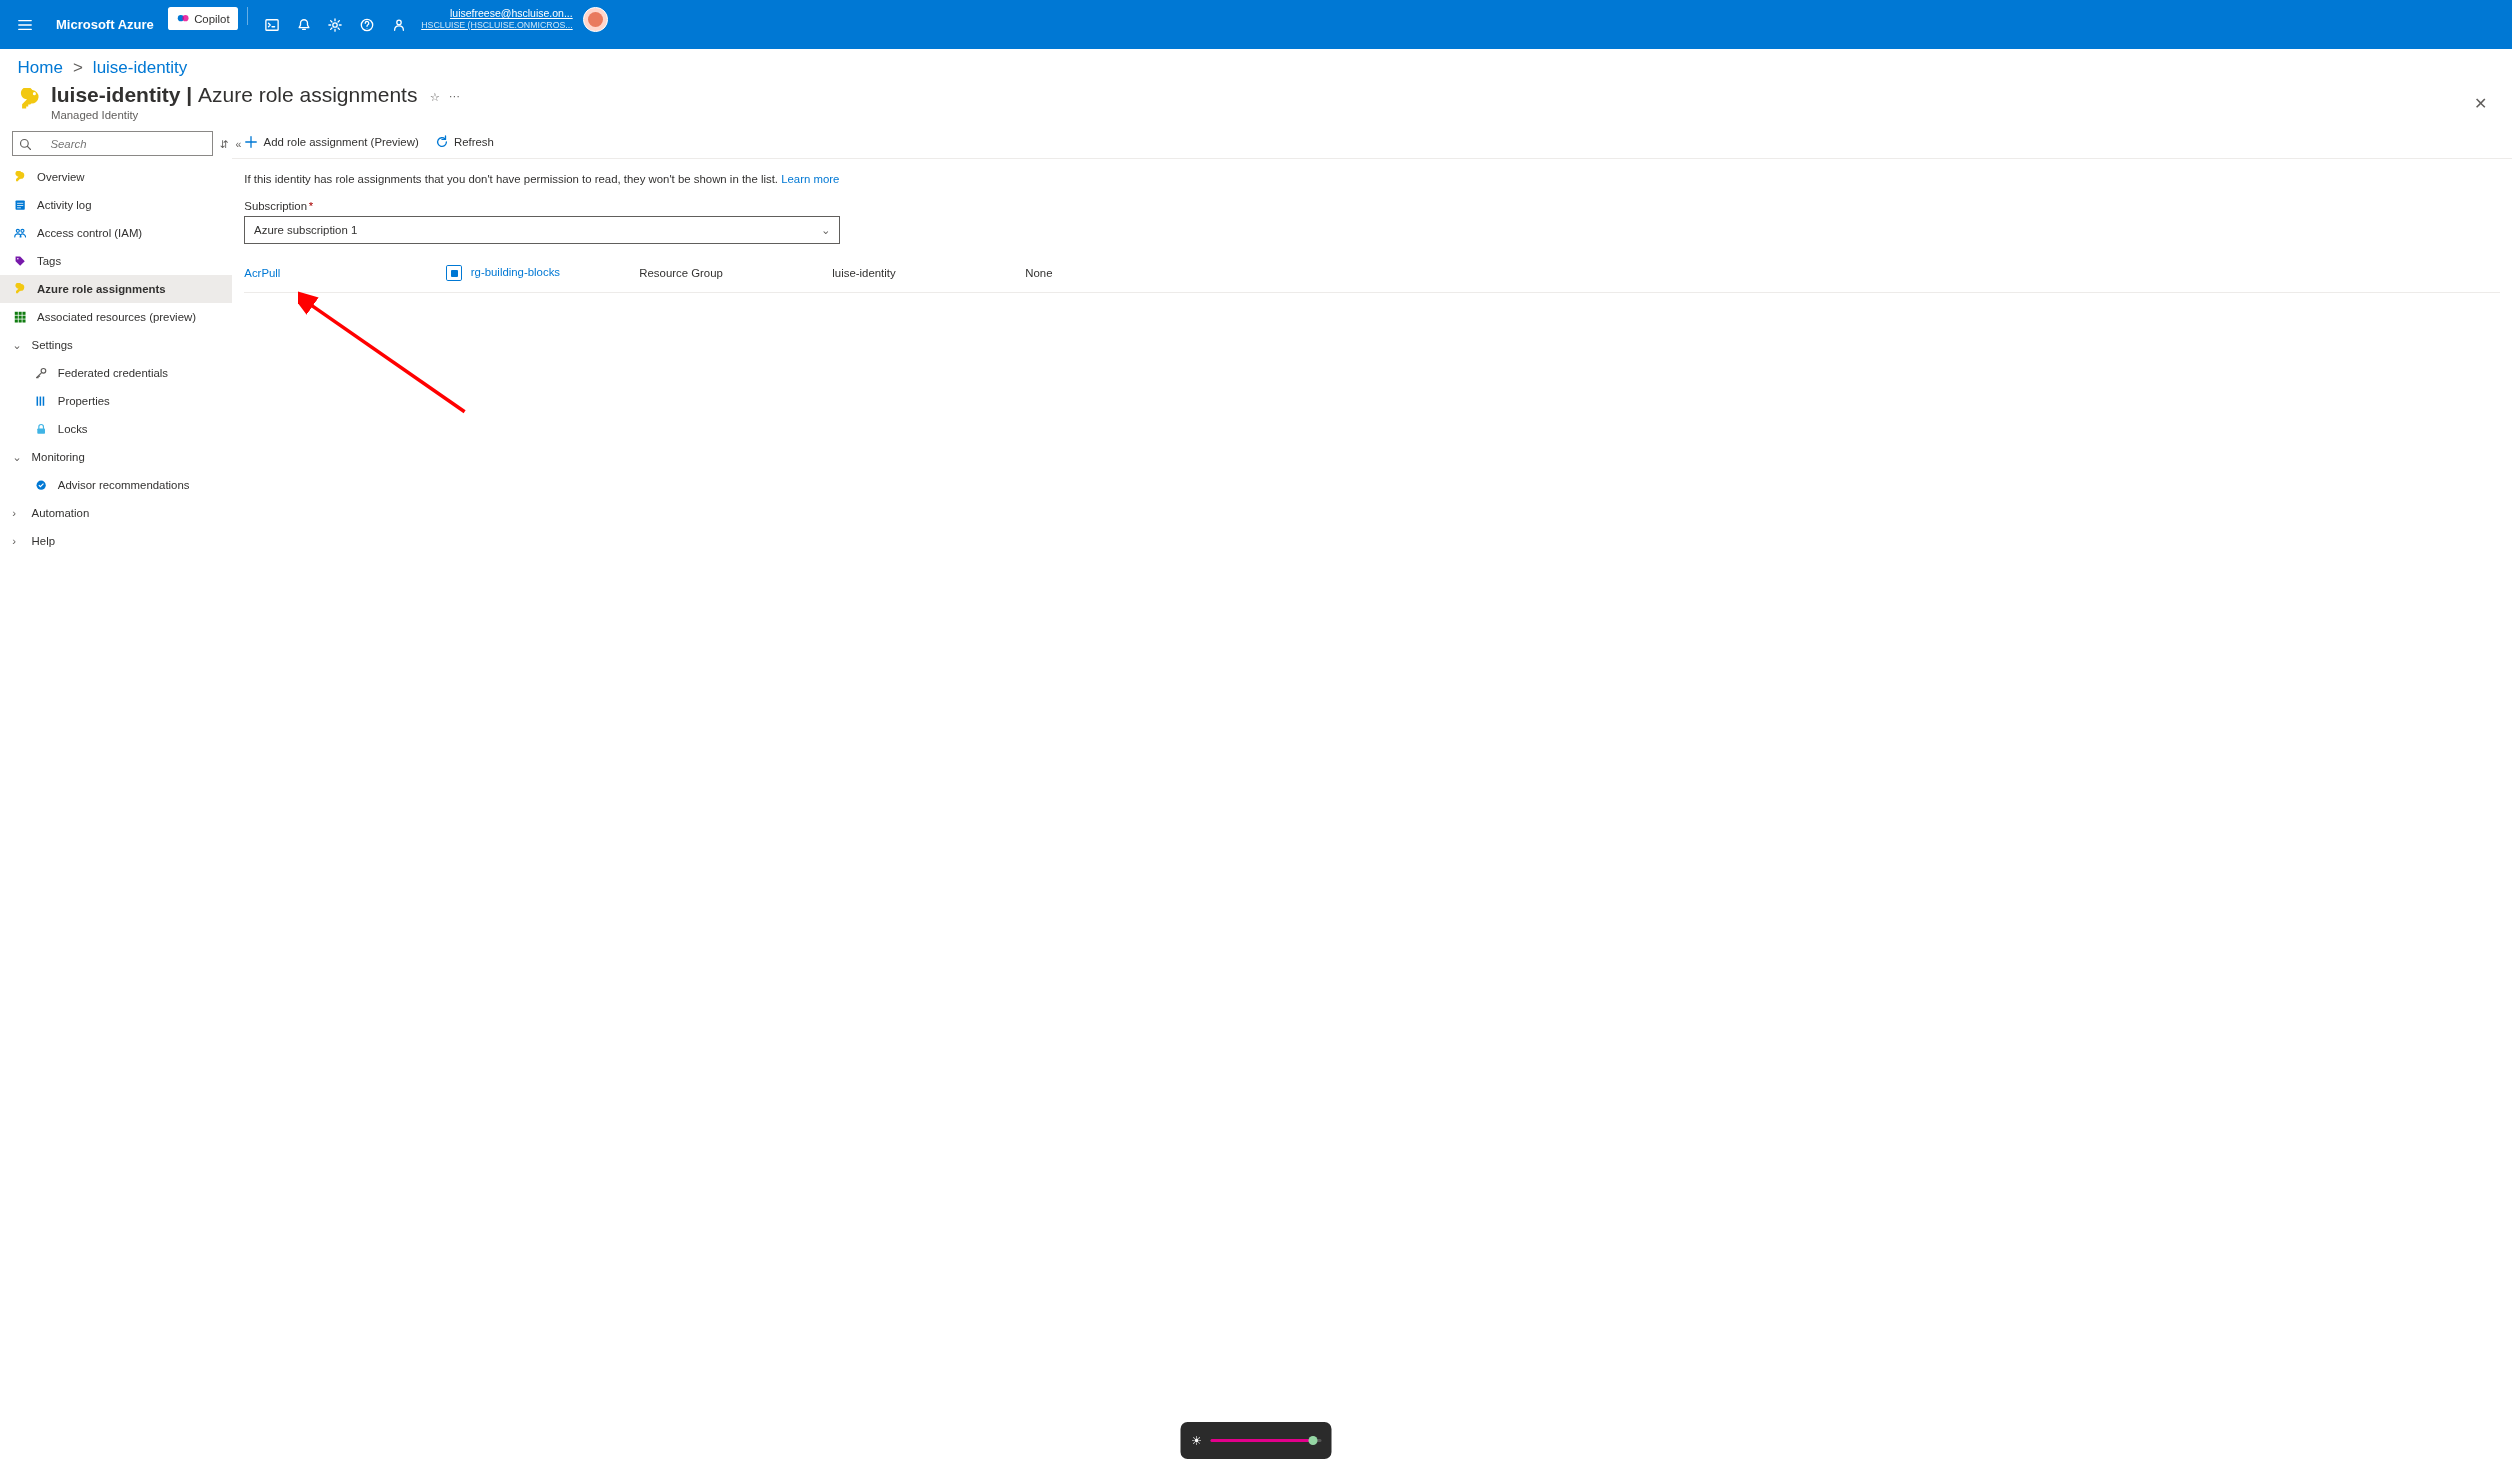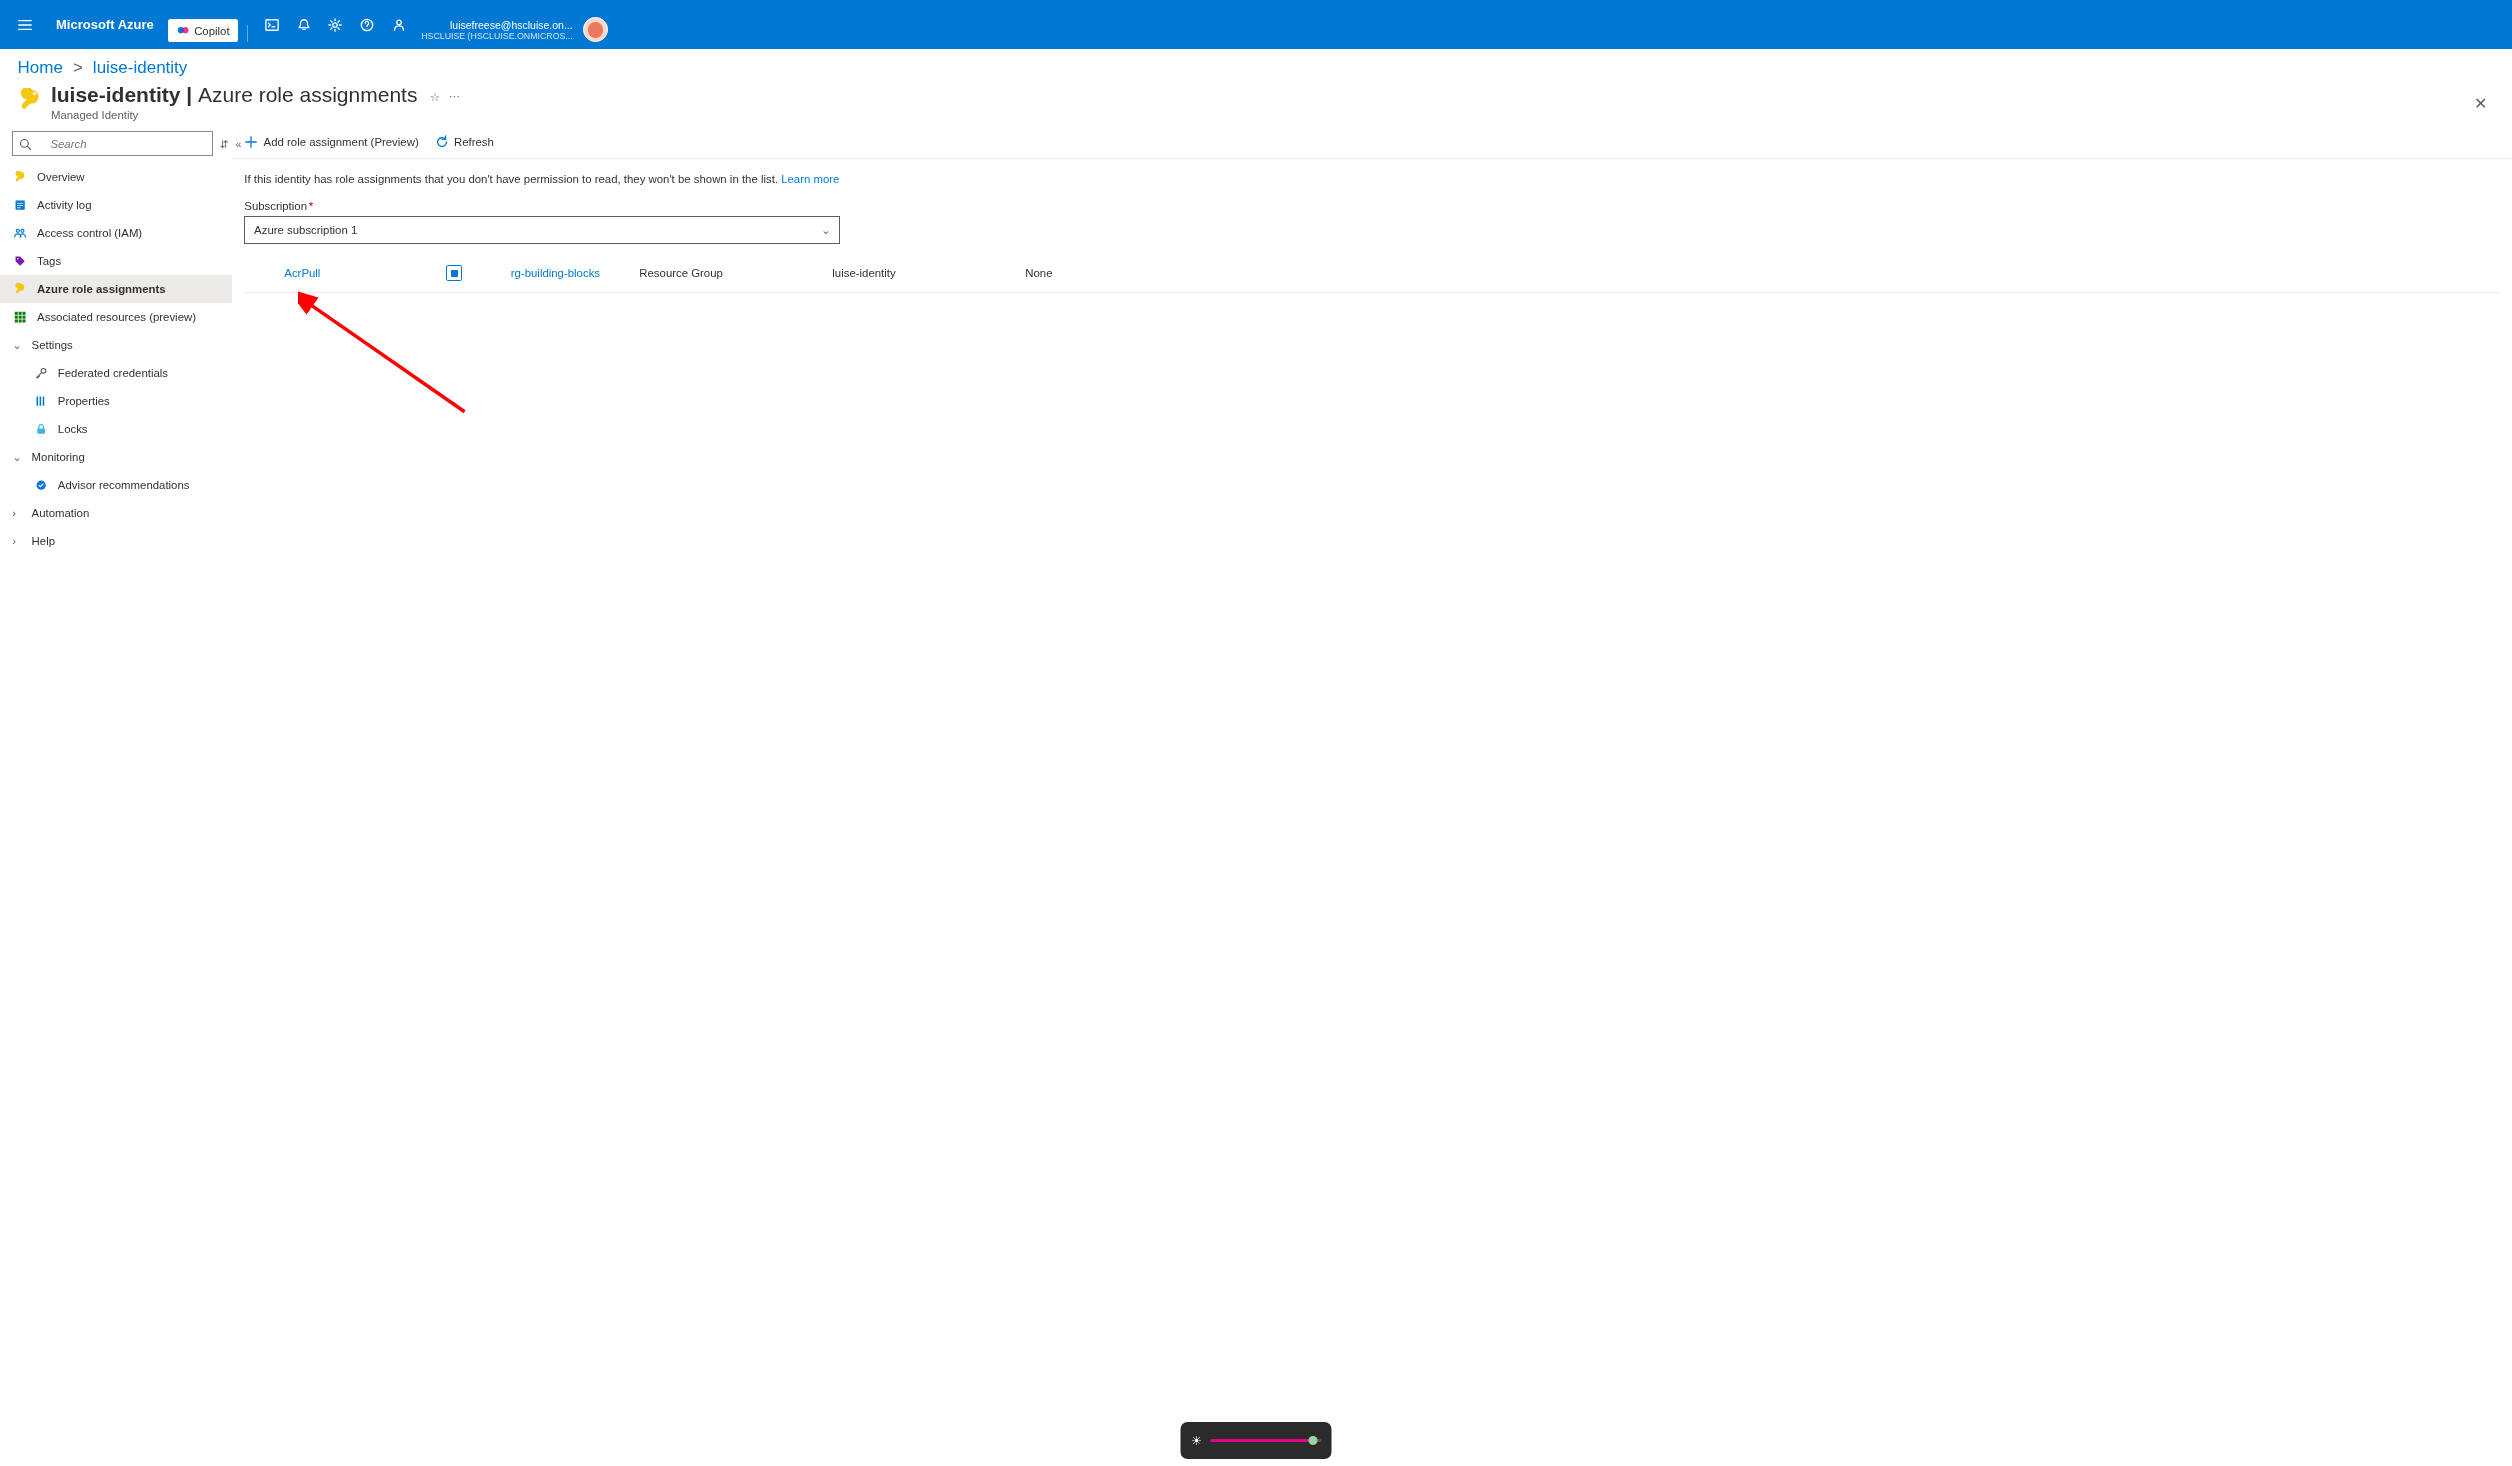--- a/index.html
+++ b/index.html
@@ -6,21 +6,21 @@
 body { font-family: "Segoe UI", Tahoma, sans-serif; font-size: 11.4px; color: #323130; background: #fff; overflow: hidden; }
 
 
 .topbar { height: 49px; background: #0078d4; display: flex; align-items: center; padding: 0 7px; color: #fff; }
 .hamburger { width: 35px; display: flex; align-items:center; justify-content:center; cursor:pointer; font-size:16px; }
 .brand { font-weight:600; font-size:13px; padding: 0 14px; cursor:pointer; }
 .search-wrap { flex:1; display:flex; justify-content:center; }
 .search-box { width: 456px; max-width: 60%; height: 24.6px; background:#b3d6f2; border-radius:2.6px; display:flex; align-items:center; padding:0 8.8px; color:#1b1b1b; }
 .search-box svg { margin-right:5.3px; }
 .search-box input { border:none; background:transparent; flex:1; font-size:11.4px; color:#1b1b1b; outline:none; }
-.topbar-right { display:flex; align-items:flex-end; gap:1.8px; }
+.topbar-right { display:flex; align-items:flex-start; gap:1.8px;text-decoration:underline; }
 .copilot-btn { background:#fff; color:#323130; height:23px; padding: 0 8.8px; border-radius:2.6px; display:flex; align-items:center; gap:5.3px; font-size:11.4px; cursor:pointer; }
 .vr { width:0.9px; height:17.5px; background: rgba(255,255,255,0.4); margin: 0 7px; }
 .icon-btn { width:30px; height:35px; display:flex; align-items:center; justify-content:center; cursor:pointer; }
 .account { display:flex; flex-direction:column; align-items:flex-end; font-size:9.6px; line-height:1.2; padding: 0 5.3px; cursor:pointer; }
 .account .line1 { font-size:10.5px; }
 .account .line2 { font-size:8.8px; color:#cde6f7; }
 .avatar { width:24.6px; height:24.6px; border-radius:50%; background:#ffd6cc; margin-left:3.5px; border:0.9px solid #fff; position:relative; overflow:hidden; cursor:pointer; }
 .avatar::after { content:""; position:absolute; inset:3.5px; border-radius:50%; background:#e97a5e; }
 
 
@@ -65,21 +65,21 @@
 .field-label .req { color:#a80000; margin-left:1.8px;}
 .select { margin: 0 12.3px 10.5px; width:596px; height:28px; border:0.9px solid #605e5c; display:flex; align-items:center; justify-content:space-between; padding:0 8.8px; cursor:pointer; background:#fff; }
 .select .chev { color:#605e5c; }
 
 .table { margin: 0 12.3px; }
 .thead, .trow { display:grid; grid-template-columns: 202px 193px 193px 193px 1fr; align-items:center; }
 .thead { height:33px; font-weight:600; border-bottom:0.9px solid #edebe9; }
 .trow { height:39px; border-bottom:0.9px solid #edebe9; }
 .rg-icon { width:16px; height:16px; border:0.9px solid #0078d4; border-radius:1.8px; display:inline-flex; align-items:center; justify-content:center; margin-right:5.3px; vertical-align:middle;}
 .rg-icon::after{ content:""; width:7px;height:7px; background:#0078d4; border-radius:0.9px; }
-.link { color:#0078d4; text-decoration:none; cursor:pointer;margin-left:40px; }
+.link { color:#0078d4; text-decoration:none; cursor:pointer; }
 
 
 .arrow { position:fixed; left:298px; top:289px; pointer-events:none; z-index:50;}
 
 
 .progress-pill { position:fixed; bottom:7px; left:50%; transform:translateX(-50%); width:151px; height:37px; background:#2b2b2b; border-radius:7px; display:flex; align-items:center; padding:0 10.5px; gap:8.8px; }
 .progress-pill .sun { color:#fff; font-size:12.3px;}
 .progress-track { flex:1; height:3.5px; background:#555; border-radius:1.8px; position:relative;}
 .progress-fill { position:absolute; left:0; top:0; height:100%; width:90%; background:#e3008c; border-radius:1.8px;}
 .progress-knob { position:absolute; right:3.5px; top:-2.6px; width:8.8px; height:8.8px; border-radius:50%; background:#95d6a4;}

